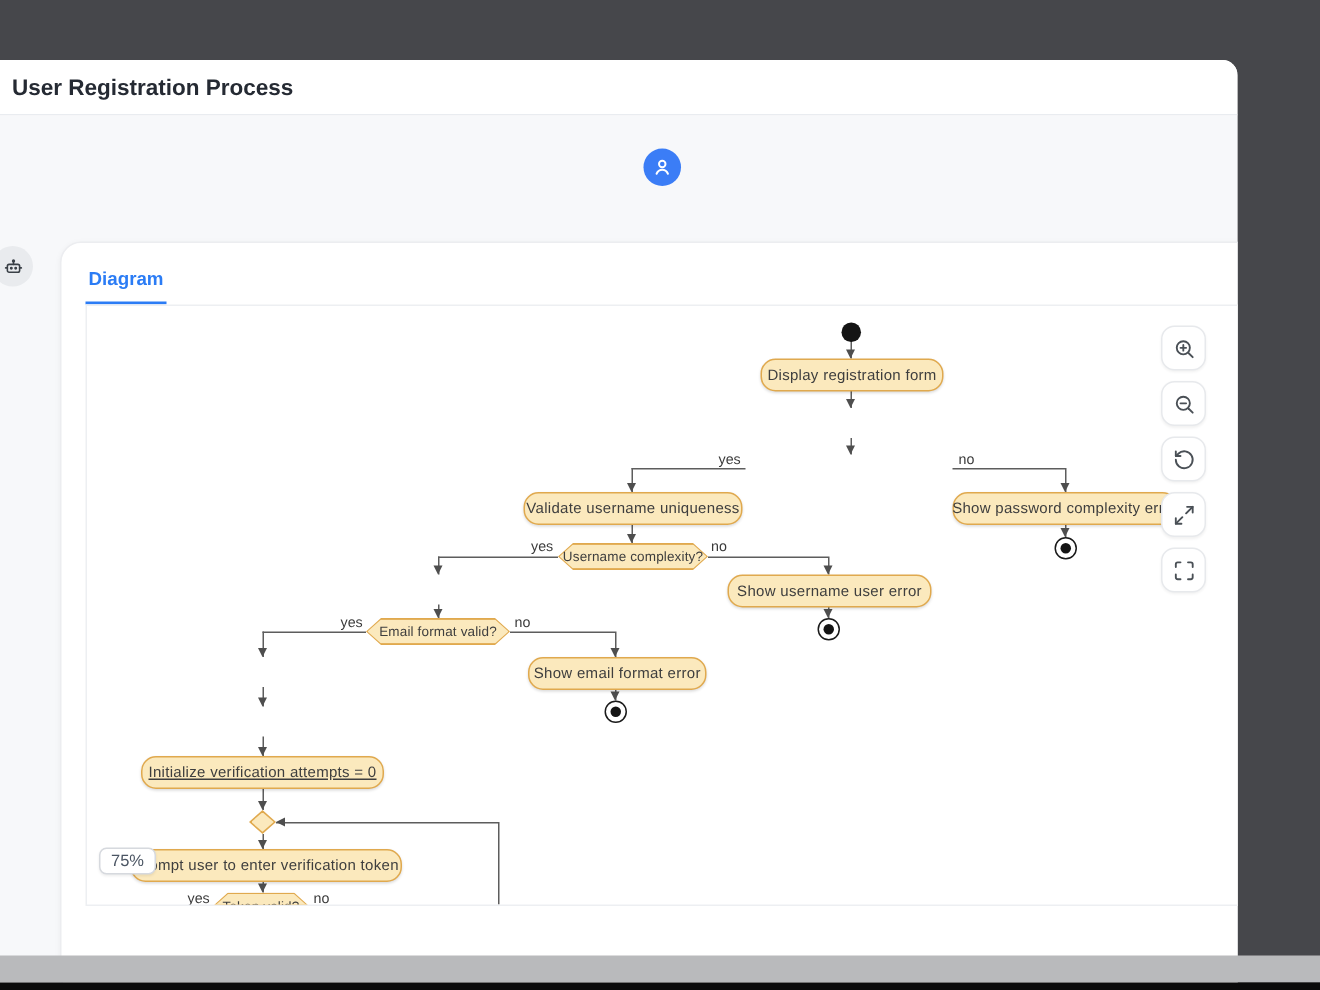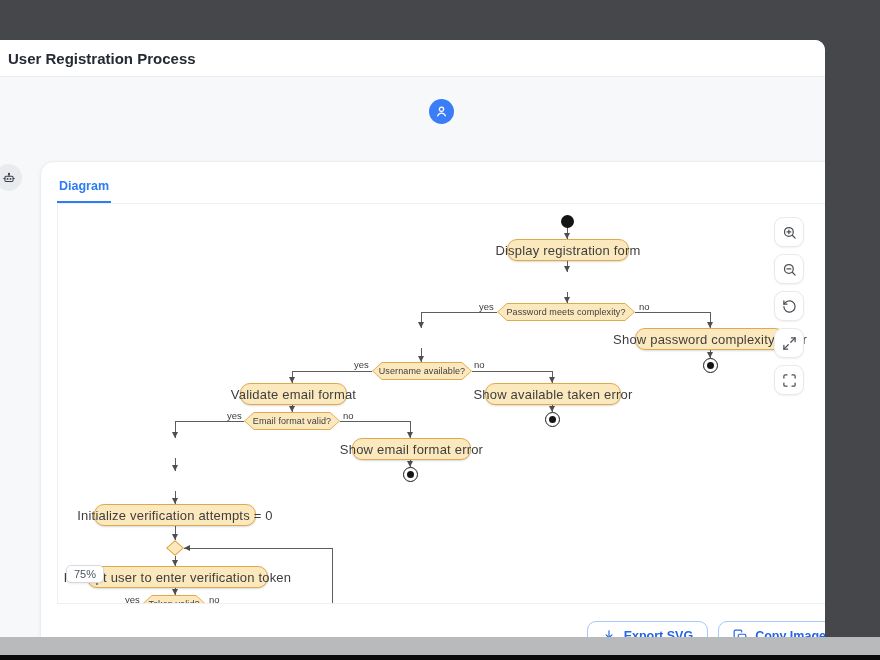--- a/index.html
+++ b/index.html
@@ -23,21 +23,21 @@
   .card{position:absolute;left:40px;top:84px;width:816px;height:501px;background:#fff;
        border:1px solid #ecedf0;border-radius:14px;box-shadow:0 1px 4px rgba(0,0,0,.05);}
   .tabs{display:flex;gap:32px;margin:14px 16px 0;text-align:center;}
   .tab{font-size:12.5px;font-weight:600;color:#5c6672;padding:3px 2px 8px;cursor:pointer;
        border-bottom:2px solid transparent;}
   .tab.active{color:#2b7cf5;font-weight:700;border-bottom:2px solid #2b7cf5;}
   .canvas{position:relative;overflow:hidden;background:#fff;border:1px solid #edeff2;
        height:399px;margin:0 16px;}
   
   .node-activity{position:absolute;border-radius:10px;display:flex;align-items:center;
-       justify-content:center;font-size:13px;color:#3e3e3e;white-space:nowrap;z-index:3;
+       justify-content:center;font-size:10px;color:#3e3e3e;white-space:nowrap;z-index:3;
        box-shadow:0 1px 2px rgba(0,0,0,.15);letter-spacing:.2px;}
   .node-start{position:absolute;width:13px;height:13px;border-radius:50%;background:#141414;z-index:3;}
   .node-final{position:absolute;width:15px;height:15px;border-radius:50%;border:1.5px solid #1a1a1a;
        box-sizing:border-box;background:#fff;z-index:3;}
   .node-final::after{content:"";position:absolute;left:50%;top:50%;width:7px;height:7px;margin:-3.5px 0 0 -3.5px;
        border-radius:50%;background:#141414;}
   .hex{position:absolute;z-index:3;display:flex;align-items:center;justify-content:center;}
   .hex .lay{position:absolute;inset:0;clip-path:polygon(10px 0%,calc(100% - 10px) 0%,100% 50%,calc(100% - 10px) 100%,10px 100%,0% 50%);}
   .hex .lay2{position:absolute;inset:1px;clip-path:polygon(9px 0%,calc(100% - 9px) 0%,100% 50%,calc(100% - 9px) 100%,9px 100%,0% 50%);}
   .hex .txt{position:relative;z-index:2;font-size:9px;color:#3e3e3e;white-space:nowrap;letter-spacing:.1px;}
@@ -182,79 +182,57 @@
           <div class="ah down" style="left: 113.5px; top: 330px;"></div>
           <div class="seg" style="left: 116.5px; top: 352px; width: 1px; height: 10px; background: rgb(93, 93, 93);"></div>
           <div class="ah down" style="left: 113.5px; top: 356px;"></div>
           <div class="seg" style="left: 116.5px; top: 382px; width: 1px; height: 9px; background: rgb(93, 93, 93);"></div>
           <div class="ah down" style="left: 113.5px; top: 385px;"></div>
           <div class="seg" style="left: 273.5px; top: 344px; width: 1px; height: 55px; background: rgb(93, 93, 93);"></div>
           <div class="seg" style="top: 343.5px; left: 126px; height: 1px; width: 148px; background: rgb(93, 93, 93);"></div>
           <div class="ah left" style="left: 126px; top: 340.5px;"></div>
           <div class="node-start" style="left: 502.5px; top: 10.5px;"></div>
           <div class="node-activity" style="left: 449px; top: 35px; width: 120px; height: 20px; background: rgb(251, 233, 189); border: 1px solid rgb(224, 169, 78);">Display registration form</div>
-          <div class="hex" style="left: 439px; top: 99px; width: 138px; height: 18px;">
-            <div class="lay" style="background: rgb(224, 169, 78);"></div>
-            <div class="lay2" style="background: rgb(251, 233, 189);"></div>
-            <div class="txt">Password meets complexity?</div>
-          </div>
+          <div class="node-activity" style="left: 291px; top: 124px; width: 144px; height: 20px; background: rgb(251, 233, 189); border: 1px solid rgb(224, 169, 78);">Validate username uniqueness</div>
           <div class="node-activity" style="left: 577px; top: 124px; width: 148px; height: 20px; background: rgb(251, 233, 189); border: 1px solid rgb(224, 169, 78);">Show password complexity error</div>
           <div class="node-final" style="left: 644.5px; top: 154px;"></div>
           <div class="hex" style="left: 314px; top: 158px; width: 100px; height: 18px;">
             <div class="lay" style="background: rgb(224, 169, 78);"></div>
             <div class="lay2" style="background: rgb(251, 233, 189);"></div>
-            <div class="txt">Username available?</div>
-          </div>
-          <div class="node-activity" style="left: 182px; top: 179px; width: 105px; height: 20px; background: rgb(251, 233, 189); border: 1px solid rgb(224, 169, 78);">Validate email format</div>
-          <div class="node-activity" style="left: 427px; top: 179px; width: 134px; height: 20px; background: rgb(251, 233, 189); border: 1px solid rgb(224, 169, 78);">Show available taken error</div>
+            <div class="txt">Username complexity?</div>
+          </div>
+          <div class="node-activity" style="left: 427px; top: 179px; width: 134px; height: 20px; background: rgb(251, 233, 189); border: 1px solid rgb(224, 169, 78);">Show username user error</div>
           <div class="node-final" style="left: 486.5px; top: 208px;"></div>
           <div class="hex" style="left: 186px; top: 208px; width: 96px; height: 18px;">
             <div class="lay" style="background: rgb(224, 169, 78);"></div>
             <div class="lay2" style="background: rgb(251, 233, 189);"></div>
             <div class="txt">Email format valid?</div>
           </div>
           <div class="node-activity" style="left: 294px; top: 234px; width: 117px; height: 20px; background: rgb(251, 233, 189); border: 1px solid rgb(224, 169, 78);">Show email format error</div>
           <div class="node-final" style="left: 344.5px; top: 263px;"></div>
-          <div class="node-activity" style="left: 36px; top: 300px; width: 160px; height: 20px; background: rgb(251, 233, 189); border: 1px solid rgb(224, 169, 78);">Initialize verification attempts = 0</div>
+          <div class="node-activity" style="left: 36px; top: 300px; width: 160px; height: 20px; background: rgb(251, 233, 189); border: 1px solid rgb(224, 169, 78); text-decoration: underline;">Initialize verification attempts = 0</div>
           <div class="dia" style="left: 108px; top: 336px; width: 18px; height: 16px;">
             <div class="lay" style="background: rgb(224, 169, 78);"></div>
             <div class="lay2" style="background: rgb(251, 233, 189);"></div>
           </div>
           <div class="node-activity" style="left: 29px; top: 362px; width: 179px; height: 20px; background: rgb(251, 233, 189); border: 1px solid rgb(224, 169, 78);">Prompt user to enter verification token</div>
           <div class="hex" style="left: 84px; top: 391px; width: 64px; height: 18px;">
             <div class="lay" style="background: rgb(224, 169, 78);"></div>
             <div class="lay2" style="background: rgb(251, 233, 189);"></div>
             <div class="txt">Token valid?</div>
           </div>
           <div class="edge-label" style="left: 421px; top: 97px;">yes</div>
           <div class="edge-label" style="left: 581px; top: 97px;">no</div>
           <div class="edge-label" style="left: 296px; top: 155px;">yes</div>
           <div class="edge-label" style="left: 416px; top: 155px;">no</div>
           <div class="edge-label" style="left: 169px; top: 206px;">yes</div>
           <div class="edge-label" style="left: 285px; top: 206px;">no</div>
           <div class="edge-label" style="left: 67px; top: 390px;">yes</div>
           <div class="edge-label" style="left: 151px; top: 390px;">no</div>
         </div>
 
-      <div class="card-footer">
-        <div class="btn-outline">
-          <svg width="14" height="14" viewBox="0 0 24 24">
-            <path d="M21 15v4a2 2 0 0 1-2 2H5a2 2 0 0 1-2-2v-4"></path>
-            <polyline points="7 10 12 15 17 10"></polyline>
-              <line x1="12" y1="3" x2="12" y2="15"></line>
-          </svg>
-          <span>Export SVG</span>
-        </div>
-        <div class="btn-outline">
-          <svg width="14" height="14" viewBox="0 0 24 24">
-            <rect x="9" y="9" width="13" height="13" rx="2"></rect>
-            <path d="M5 15H4a2 2 0 0 1-2-2V4a2 2 0 0 1 2-2h9a2 2 0 0 1 2 2v1"></path>
-          </svg>
-          <span>Copy Image</span>
-        </div>
-      </div>
     </div>
 
   </div>
 </div>
 
 <div class="chrome-gray"></div>
 <div class="chrome-black"></div>
 
 </body></html>

